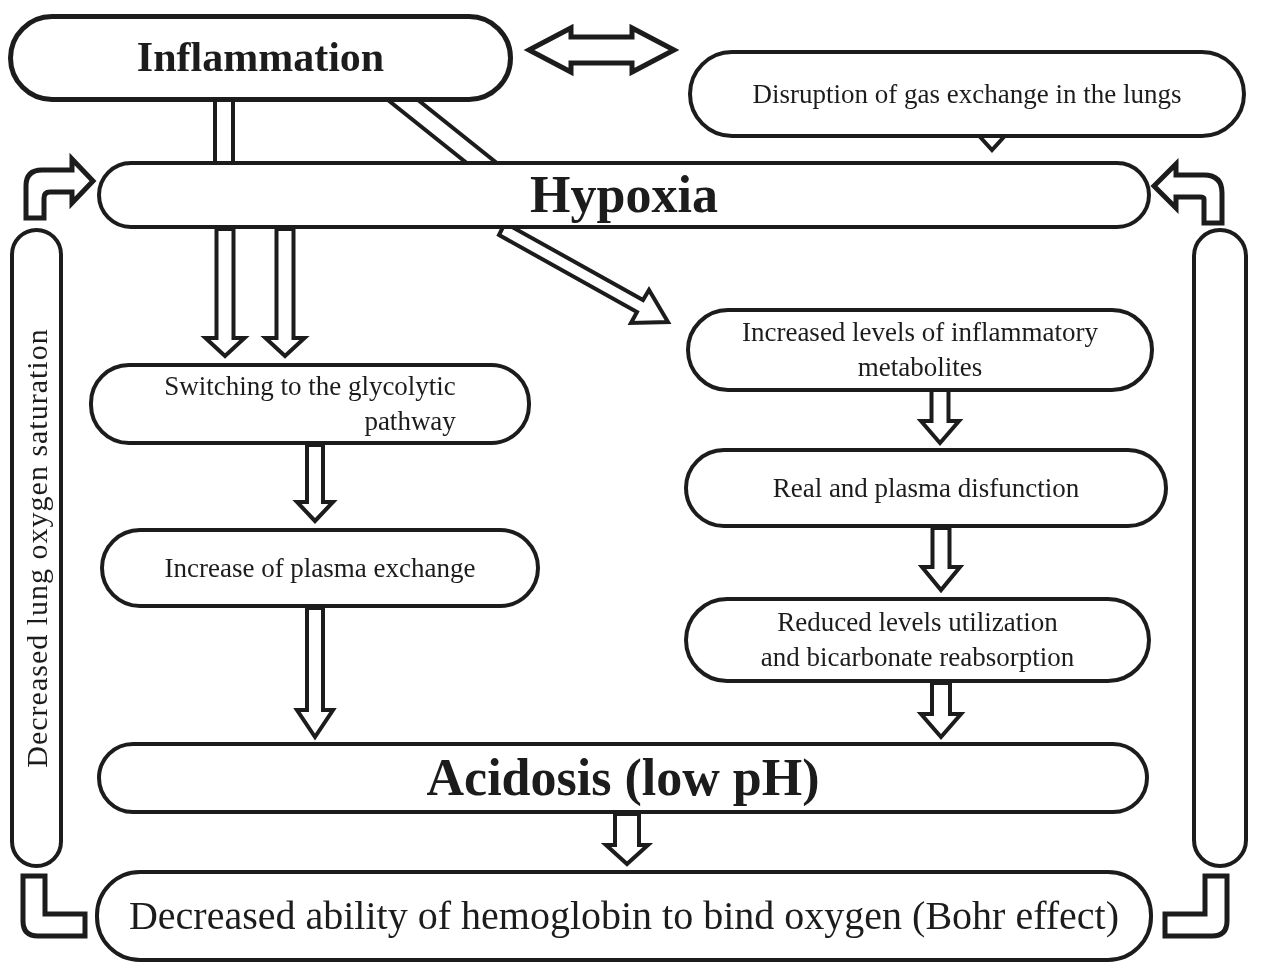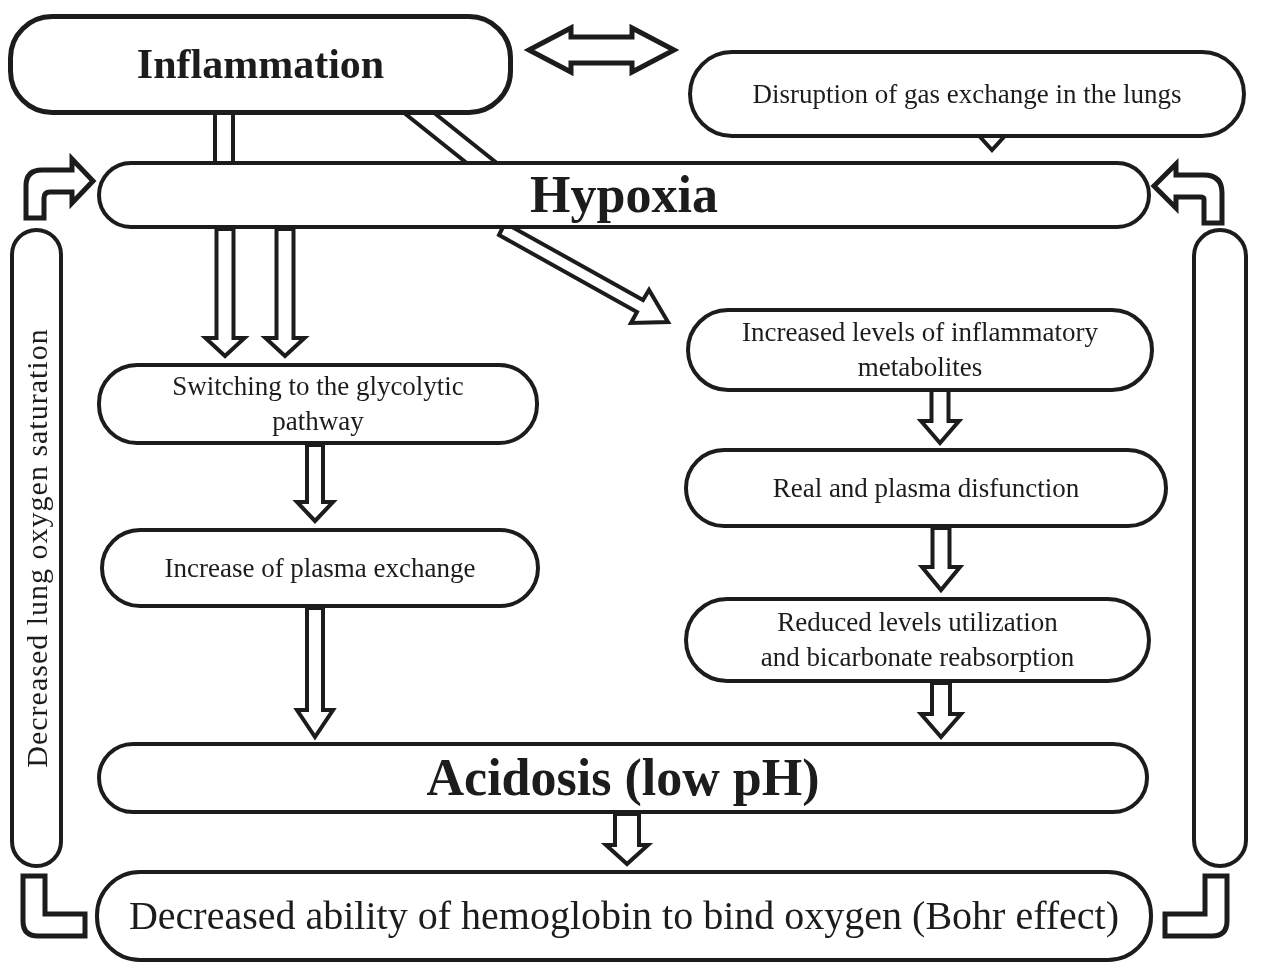--- a/index.html
+++ b/index.html
@@ -70,42 +70,42 @@
 
     <path stroke-width="5" d="M 26 218 L 26 186 Q 26 170 42 170 L 72 170 L 72 159 L 93 181 L 72 203 L 72 192 L 50 192 Q 44 192 44 198 L 44 218 Z"></path>
 
     <path stroke-width="5" d="M 1154 186 L 1176 164 L 1176 175 L 1204 175 Q 1222 175 1222 193 L 1222 223 L 1204 223 L 1204 199 Q 1204 197 1200 197 L 1176 197 L 1176 208 Z"></path>
 
     <path stroke-width="5" d="M 23 876 L 45 876 L 45 914 L 85 914 L 85 936 L 38 936 Q 23 936 23 921 Z"></path>
 
     <path stroke-width="5" d="M 1227 876 L 1205 876 L 1205 914 L 1165 914 L 1165 936 L 1212 936 Q 1227 936 1227 921 Z"></path>
   </svg>
 
-  <div class="node thick" style="left:8px;top:14px;width:505px;height:101px;border-radius:44px;">
+  <div class="node thick" style="left:8px;top:14px;width:505px;height:88px;border-radius:44px;">
     <span class="label bold fs42">Inflammation</span>
   </div>
 
   <div class="node" style="left:688px;top:14px;width:558px;height:88px;border-radius:44px;margin-top:36px;">
     <span class="label fs27">Disruption of gas exchange in the lungs</span>
   </div>
 
   <div class="node" style="left:97px;top:161px;width:1054px;height:68px;border-radius:34px;border-width:4.5px;">
     <span class="label bold fs40">Hypoxia</span>
   </div>
 
   <div class="node" style="left:10px;top:228px;width:53px;height:640px;border-radius:27px;border-width:4.5px;">
     <div class="vwrap">
       <span class="vlabel">Decreased lung oxygen saturation</span>
     </div>
   </div>
 
   <div class="node" style="left:1192px;top:228px;width:56px;height:640px;border-radius:28px;border-width:4.5px;">
   </div>
 
-  <div class="node" style="left:97px;top:363px;width:442px;height:82px;border-radius:40px;">
+  <div class="node" style="left:89px;top:363px;width:442px;height:82px;border-radius:40px;text-align:right;">
     <span class="label fs27">
       <span class="label">Switching to the glycolytic</span>
       <span class="label">pathway</span>
     </span>
   </div>
 
   <div class="node" style="left:100px;top:528px;width:440px;height:80px;border-radius:40px;border-width:4.5px;">
     <span class="label fs27">Increase of plasma exchange</span>
   </div>
 

